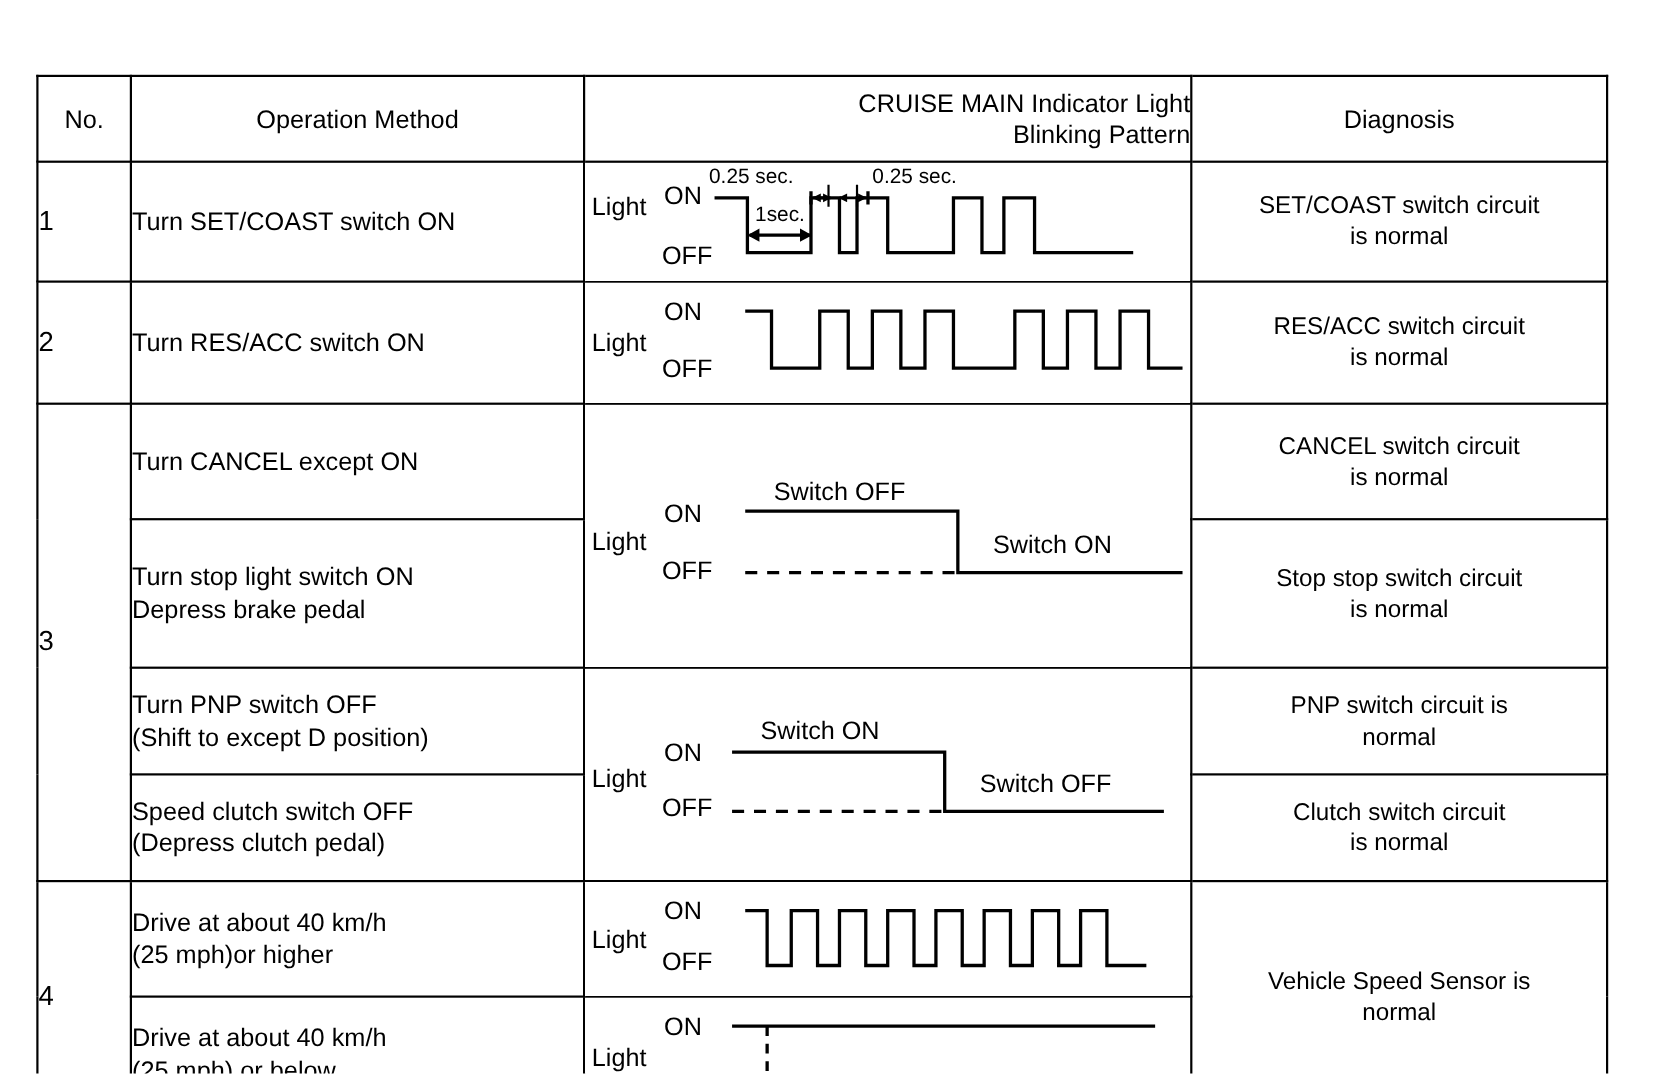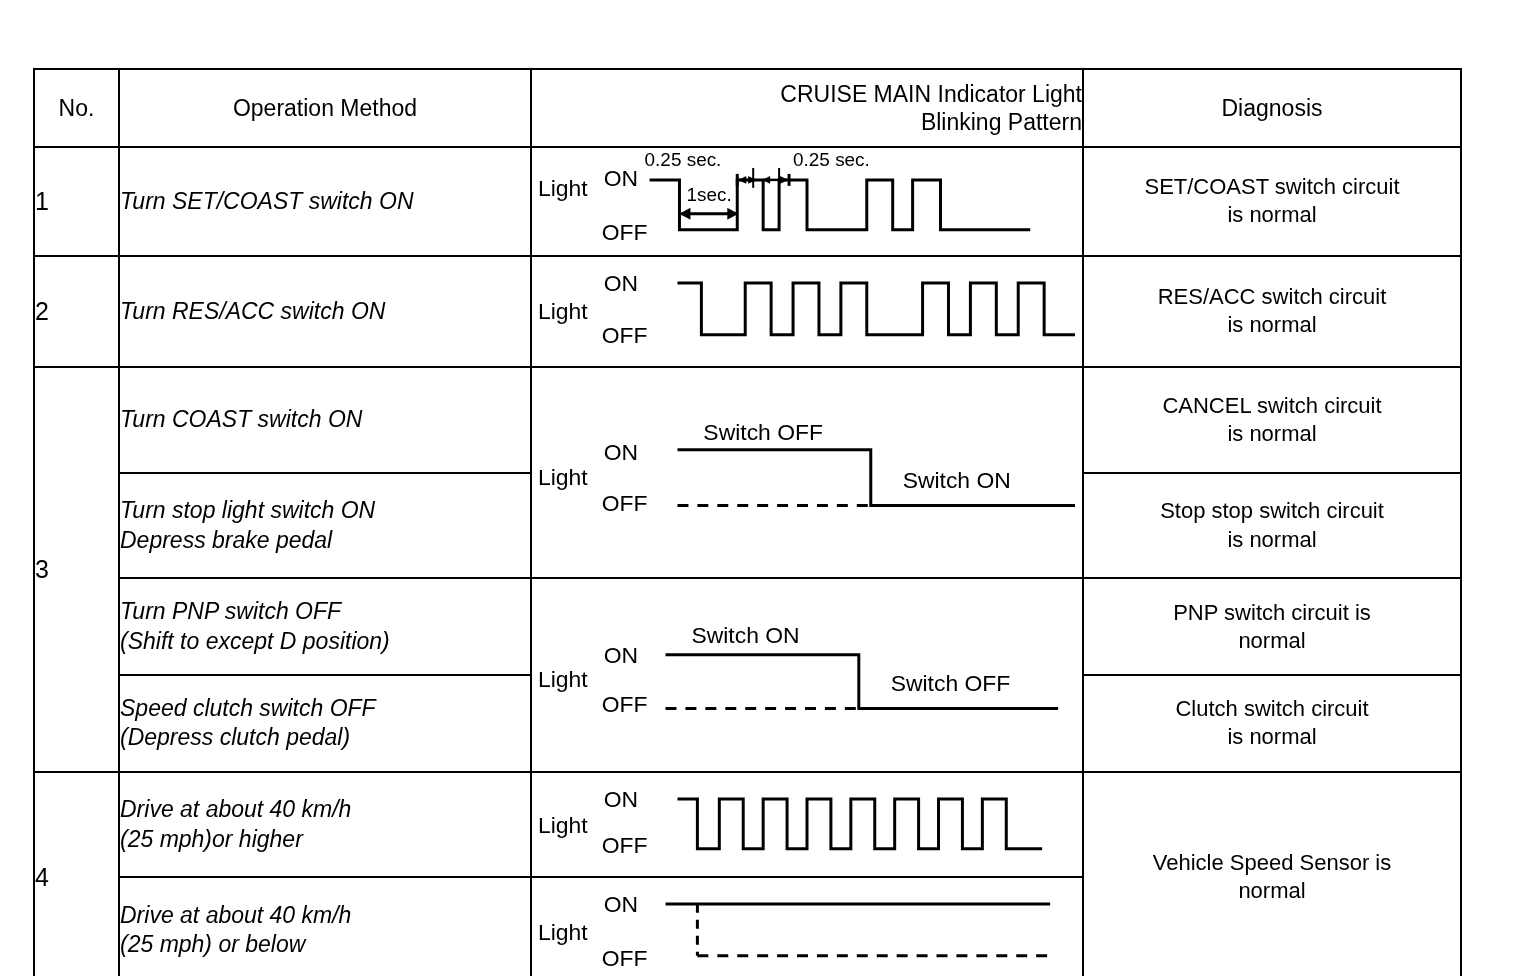--- a/index.html
+++ b/index.html
@@ -40,21 +40,20 @@
     padding: 8px 6px;
     line-height: 1.22;
   }
   .hdr-left { text-align: right; padding-left: 14px; }
   .no-val { font-size: 25px; }
   .op-text {
     font-size: 23px;
     line-height: 1.28;
     padding: 10px 12px 10px 14px;
     white-space: pre-line;
-    font-style: italic;
   }
   .dg-text {
     font-size: 22px;
     line-height: 1.28;
     padding: 10px 10px 10px 16px;
     white-space: pre-line;
     text-align: center;
   }
   .wavecell { position: relative; }
   .wavecell svg { display: block; width: 100%; height: 100%; }
@@ -126,40 +125,40 @@
           <text x="70" y="86" font-size="23" font-family="Liberation Sans, sans-serif">OFF</text>
           <polyline fill="none" stroke="#000" stroke-width="3" points="146,26 170,26 170,78 214,78 214,26 240,26 240,78 262,78 262,26 288,26 288,78 310,78 310,26 336,26 336,78 392,78 392,26 418,26 418,78 440,78 440,26 466,26 466,78 488,78 488,26 514,26 514,78 545,78"></polyline>
         </svg>
       </td>
       <td class="dg-text">RES/ACC switch circuit
 is normal</td>
     </tr>
 
     <tr>
       <td class="no-val" rowspan="4">3</td>
-      <td class="op-text" style="height:105px">Turn COAST switch ON</td>
+      <td class="op-text" style="height:105px">Turn CANCEL except ON</td>
       <td class="wavecell" rowspan="2">
         <svg viewBox="0 0 552 210" preserveAspectRatio="none">
           <text x="6" y="117" font-size="23" font-family="Liberation Sans, sans-serif">Light</text>
           <text x="72" y="92" font-size="23" font-family="Liberation Sans, sans-serif">ON</text>
           <text x="70" y="144" font-size="23" font-family="Liberation Sans, sans-serif">OFF</text>
           <text x="172" y="72" font-size="23" font-family="Liberation Sans, sans-serif">Switch OFF</text>
           <text x="372" y="120" font-size="23" font-family="Liberation Sans, sans-serif">Switch ON</text>
 
           <line x1="146" y1="138" x2="340" y2="138" stroke="#000" stroke-width="3" stroke-dasharray="11,9"></line>
 
           <polyline fill="none" stroke="#000" stroke-width="3" points="146,82 340,82 340,138 545,138"></polyline>
         </svg>
       </td>
       <td class="dg-text">CANCEL switch circuit
 is normal</td>
     </tr>
 
     <tr>
-      <td class="op-text" style="height:105px">Turn stop light switch ON
+      <td class="op-text" style="height:135px">Turn stop light switch ON
 Depress brake pedal</td>
       <td class="dg-text">Stop stop switch circuit
 is normal</td>
     </tr>
 
     <tr>
       <td class="op-text" style="height:96px">Turn PNP switch OFF
 (Shift to except D position)</td>
       <td class="wavecell" rowspan="2">
         <svg viewBox="0 0 552 192" preserveAspectRatio="none">

